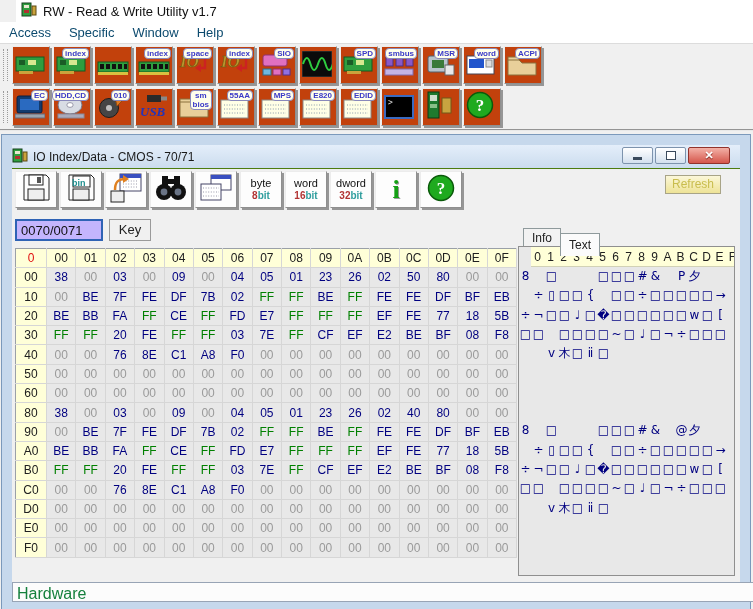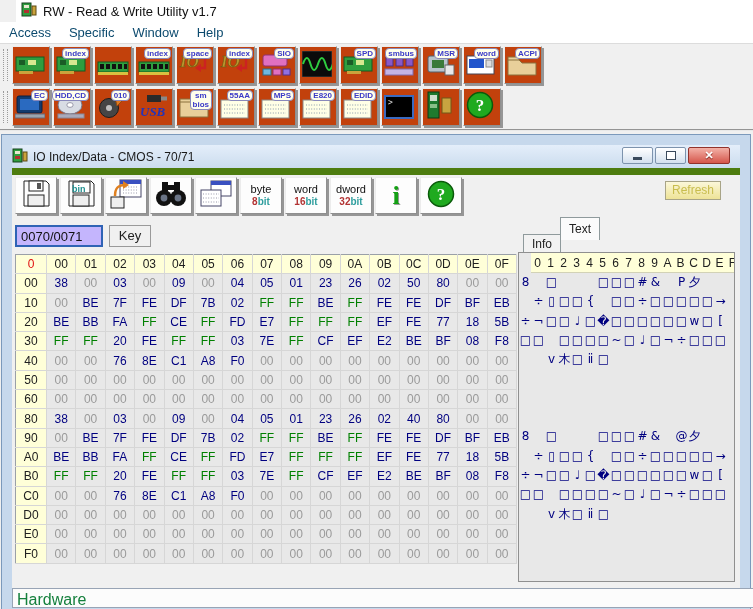--- a/index.html
+++ b/index.html
@@ -36,21 +36,21 @@
     background:linear-gradient(#e4eefa,#cbdcee);position:relative;}
   #ctitlebar .ttl{font-size:12px;color:#1a1a1a;margin-left:5px;}
   .winbtns{position:absolute;right:10px;top:2px;display:flex;gap:2px;}
   .wbtn{width:31px;height:17px;border:1px solid #7d93ad;border-radius:2px;
     background:linear-gradient(#ffffff,#d3e0ee);display:flex;align-items:center;justify-content:center;box-sizing:border-box;}
   .wbtn.close{width:42px;background:linear-gradient(#f3b1a7,#d5564b);border-color:#92322b;}
   .glyph-min{width:9px;height:3px;background:#3a4a5c;margin-top:6px;}
   .glyph-restore{width:8px;height:7px;border:1px solid #3a4a5c;background:#fff;}
   .glyph-close{color:#fff;font-size:11px;font-weight:bold;text-shadow:0 1px 1px #7a1f18;}
 
-  #cbody{position:relative;background:#f0f0f0;height:433px;border-top:7px solid #4d7c0f;}
+  #cbody{position:relative;background:#f0f0f0;height:433px;border-top:1px solid #4d7c0f;}
 
   
   #ctoolbar{position:absolute;left:3px;top:2px;display:flex;}
   .cbtn{position:relative;width:42px;height:37px;background:#fdfdfd;box-sizing:border-box;
     border:1px solid #8f8f8f;border-top-color:#ececec;border-left-color:#ececec;
     box-shadow:2px 2px 0 rgba(40,40,40,.45);margin-right:3px;
     display:flex;flex-direction:column;align-items:center;justify-content:center;}
   .bt-top{font-size:11px;color:#111;line-height:12px;}
   .bt-bot{font-size:10px;line-height:13px;}
   .bt-bot .num{color:#b23434;font-weight:bold;}
@@ -79,21 +79,21 @@
   #hextable th{background:#ffffd8;color:#202020;}
   #hextable col.hcol{width:31px;}
   #hextable td{background:#e8e8e8;}
   #hextable .corner{color:#e01010;}
   td.n{color:#000080;} td.g{color:#9a9a9a;} td.f{color:#008000;}
 
   
   .tab{position:absolute;font-size:12px;color:#222;background:#f2f2f2;
     border:1px solid #8f9a9c;border-bottom:none;padding:2px 8px;box-sizing:border-box;}
   #tab-info{left:511px;top:59px;height:19px;}
-  #tab-text{left:548px;top:42px;height:23px;background:#fbfbfb;z-index:3;padding-top:4px;}
+  #tab-text{left:548px;top:64px;height:23px;background:#fbfbfb;z-index:3;padding-top:4px;}
   #textpanel{position:absolute;left:506px;top:77px;width:217px;height:330px;box-sizing:border-box;
     border:1px solid #8f8f8f;background:#e8e8e8;overflow:hidden;}
   .tp-head{height:19px;background:#ffffd8;border-bottom:1px solid #d2d2b6;white-space:nowrap;margin-left:12px;}
   .tp-head span{display:inline-block;width:13px;text-align:center;font-size:12px;color:#202020;line-height:19px;}
   .tp-row{height:19.3px;line-height:19px;white-space:nowrap;}
   .tp-row span{display:inline-block;width:13px;text-align:center;font-size:12px;color:#000080;
     font-family:"DejaVu Sans",sans-serif;overflow:hidden;vertical-align:top;height:19px;}
 
   
   #statusbar{position:absolute;left:0;top:413px;width:742px;height:20px;box-sizing:border-box;

